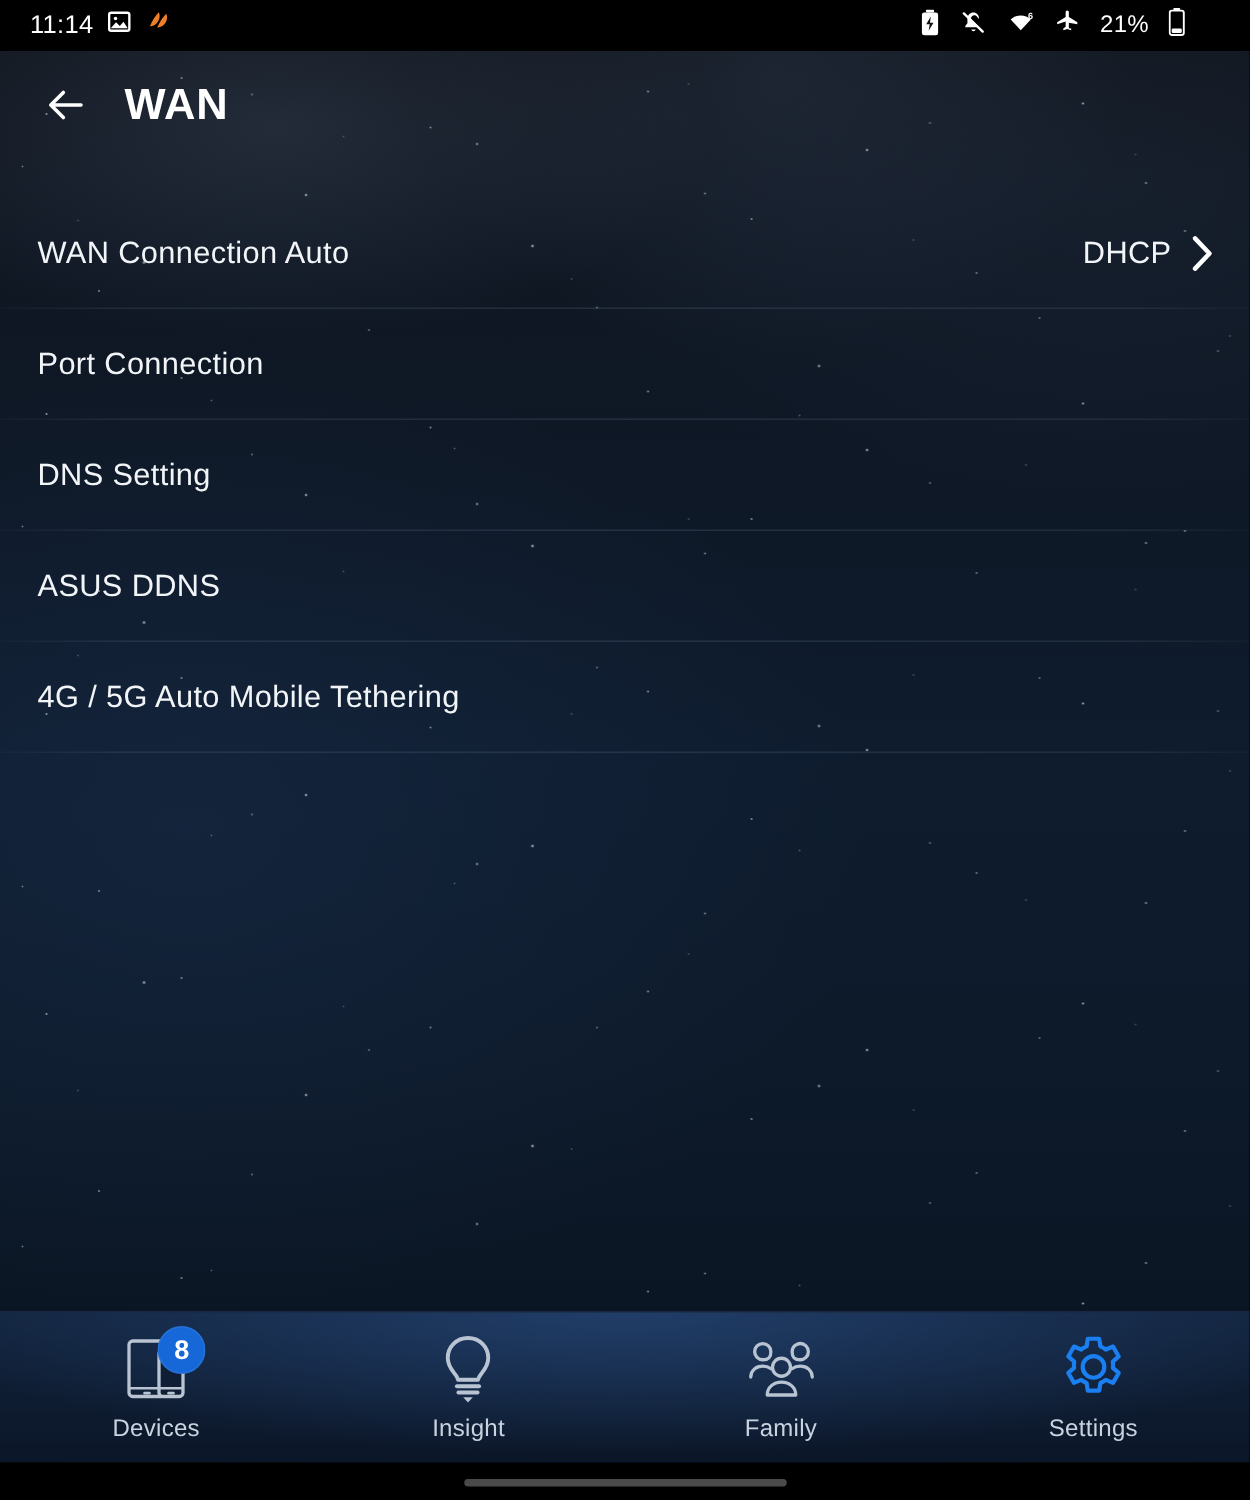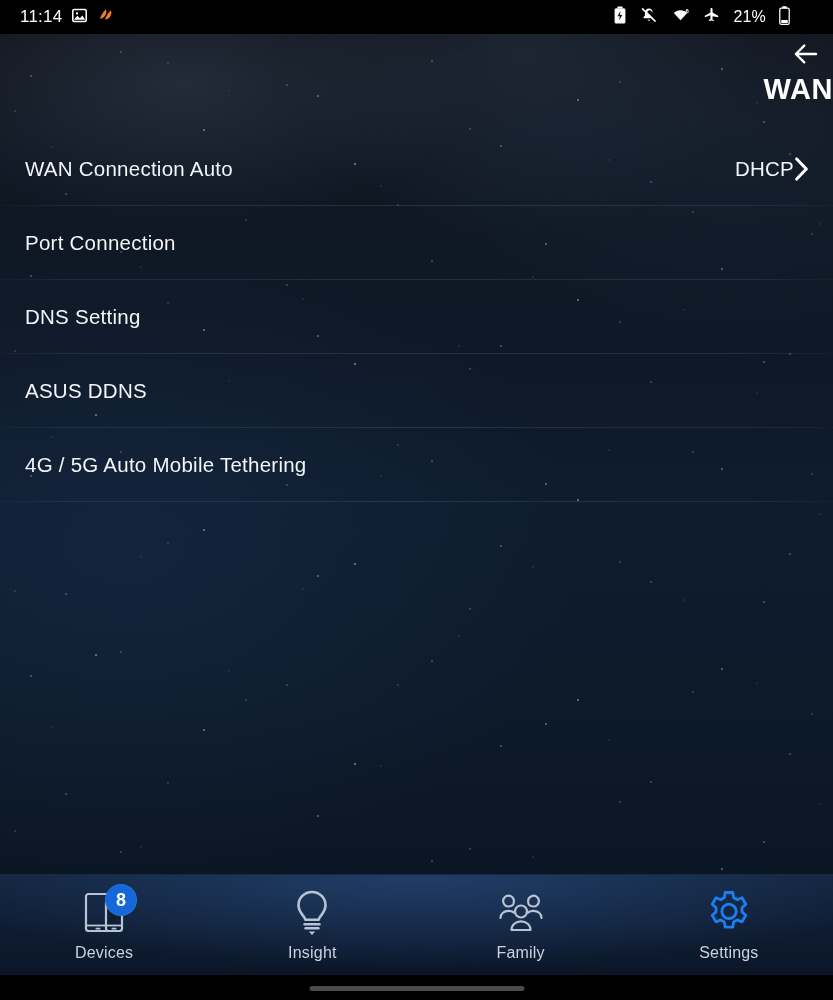--- a/index.html
+++ b/index.html
@@ -77,41 +77,41 @@
       radial-gradient(.9px .9px at 533px 243px,#99aec6,rgba(0,0,0,0)),
       radial-gradient(.9px .9px at 609px 126px,#8399b3,rgba(0,0,0,0)),
       radial-gradient(.9px .9px at 684px 276px,#90a5be,rgba(0,0,0,0)),
       radial-gradient(.9px .9px at 757px 69px,#7b90aa,rgba(0,0,0,0)),
       radial-gradient(.9px .9px at 820px 190px,#8ca1ba,rgba(0,0,0,0));
     background-size:833px 290px; background-repeat:repeat; opacity:.6;
   }
 
   
   #appbar{
-    position:relative; height:72px; display:flex; align-items:flex-end; z-index:5;flex-direction:column;
+    position:relative; height:72px; display:flex; align-items:center; z-index:5;
   }
   #back-btn{
     width:54px; height:54px; margin-left:17px;
     display:flex; align-items:center; justify-content:center; cursor:pointer;
   }
   #page-title{
     color:#fff; font-size:29px; font-weight:700; letter-spacing:.6px;
     margin-left:12px;
   }
 
   
   #list{ position:relative; z-index:5; margin-top:26px; }
   .row{
     position:relative; height:74px; display:flex; align-items:center;
     padding:0 24px 0 25px; cursor:pointer;
   }
   .row .label{
     color:#f2f5f8; font-size:20.5px; font-weight:400; letter-spacing:.25px;
   }
-  .row .right{ margin-left:auto; display:flex; align-items:center; }
+  .row .right{ margin-left:auto; display:flex; align-items:center; gap:13px; }
   .row .value{ color:#f2f5f8; font-size:20.5px; letter-spacing:.25px; }
   .row .divider{
     position:absolute; left:0; right:0; bottom:0; height:1px;
     background:linear-gradient(90deg,
       rgba(150,175,205,.03) 0%,
       rgba(150,175,205,.13) 10%,
       rgba(150,175,205,.15) 50%,
       rgba(150,175,205,.13) 90%,
       rgba(150,175,205,.03) 100%);
   }

